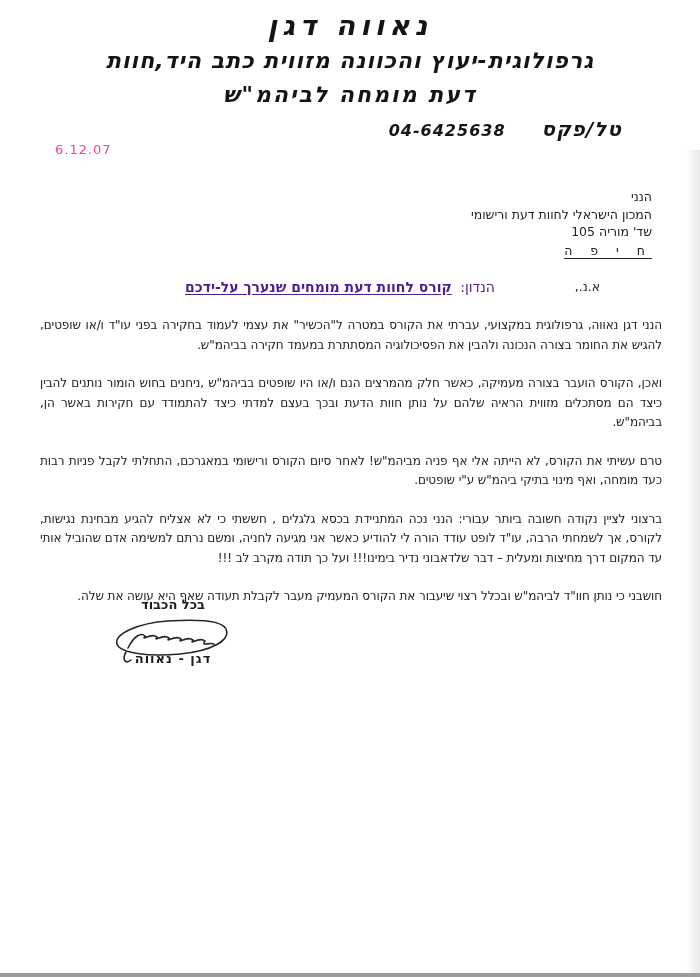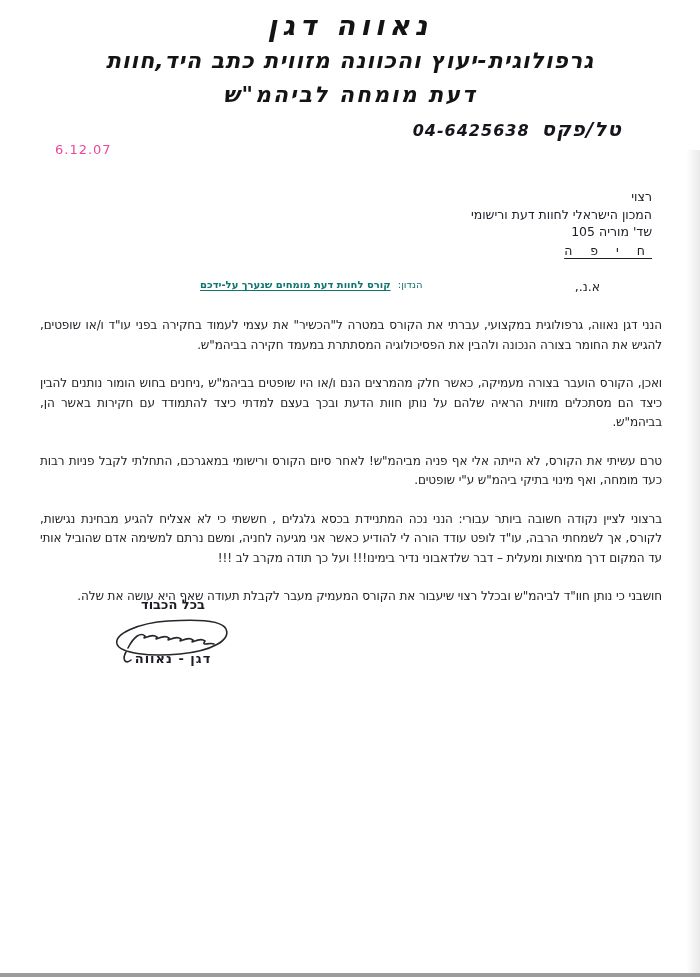--- a/index.html
+++ b/index.html
@@ -35,21 +35,21 @@
     font-size:22px;font-weight:bold;font-style:italic;
     letter-spacing:2px;line-height:34px;
   }
   .telfax{
     position:absolute;top:117px;right:78px;
     direction:rtl;white-space:nowrap;color:#15151c;
   }
   .telfax-label{font-size:20px;font-weight:bold;font-style:italic;letter-spacing:1px;}
   .telfax-number{
     font-size:16px;font-weight:bold;font-style:italic;
-    direction:ltr;unicode-bidi:embed;margin-right:12px;letter-spacing:1px;
+    direction:ltr;unicode-bidi:embed;margin-right:36px;letter-spacing:1px;
   }
   .letter-date{
     position:absolute;top:142px;left:55px;
     font-size:13px;color:#ec4899;letter-spacing:1px;
   }
   
   .addressee{
     position:absolute;top:188px;right:48px;
     direction:rtl;text-align:right;
     font-size:12.5px;line-height:17.5px;color:#20202a;
@@ -58,23 +58,23 @@
     display:inline-block;margin-top:1px;
     letter-spacing:7px;
     text-decoration:underline;text-underline-offset:3px;
   }
   
   .salutation{
     position:absolute;top:279px;right:100px;
     direction:rtl;font-size:12.5px;color:#20202a;
   }
   .subject{
-    position:absolute;top:279px;left:200px;
+    position:absolute;top:279px;left:185px;
     direction:rtl;white-space:nowrap;
-    font-size:10px;color:#0f766e;
+    font-size:14px;color:#4c1d95;
   }
   .subject-text{
     font-weight:bold;
     text-decoration:underline;text-underline-offset:2px;
     margin-right:4px;
   }
   
   .body-text{
     position:absolute;top:316px;left:40px;right:38px;
     direction:rtl;text-align:justify;
@@ -104,21 +104,21 @@
     <div class="lh-tag2">דעת מומחה לביהמ"ש</div>
   </div>
 
   <div class="telfax">
     <span class="telfax-label">טל/פקס</span><span class="telfax-number">04-6425638</span>
   </div>
 
   <div class="letter-date">6.12.07</div>
 
   <div class="addressee">
-    <div>רצוי</div>
+    <div>הנני</div>
     <div>המכון הישראלי לחוות דעת ורישומי</div>
     <div>שד' מוריה 105</div>
     <div class="addressee-city">ח י פ ה</div>
   </div>
 
   <div class="salutation">א.נ.,</div>
 
   <div class="subject">
     <span>הנדון:</span>
     <span class="subject-text">קורס לחוות דעת מומחים שנערך על-ידכם</span>

